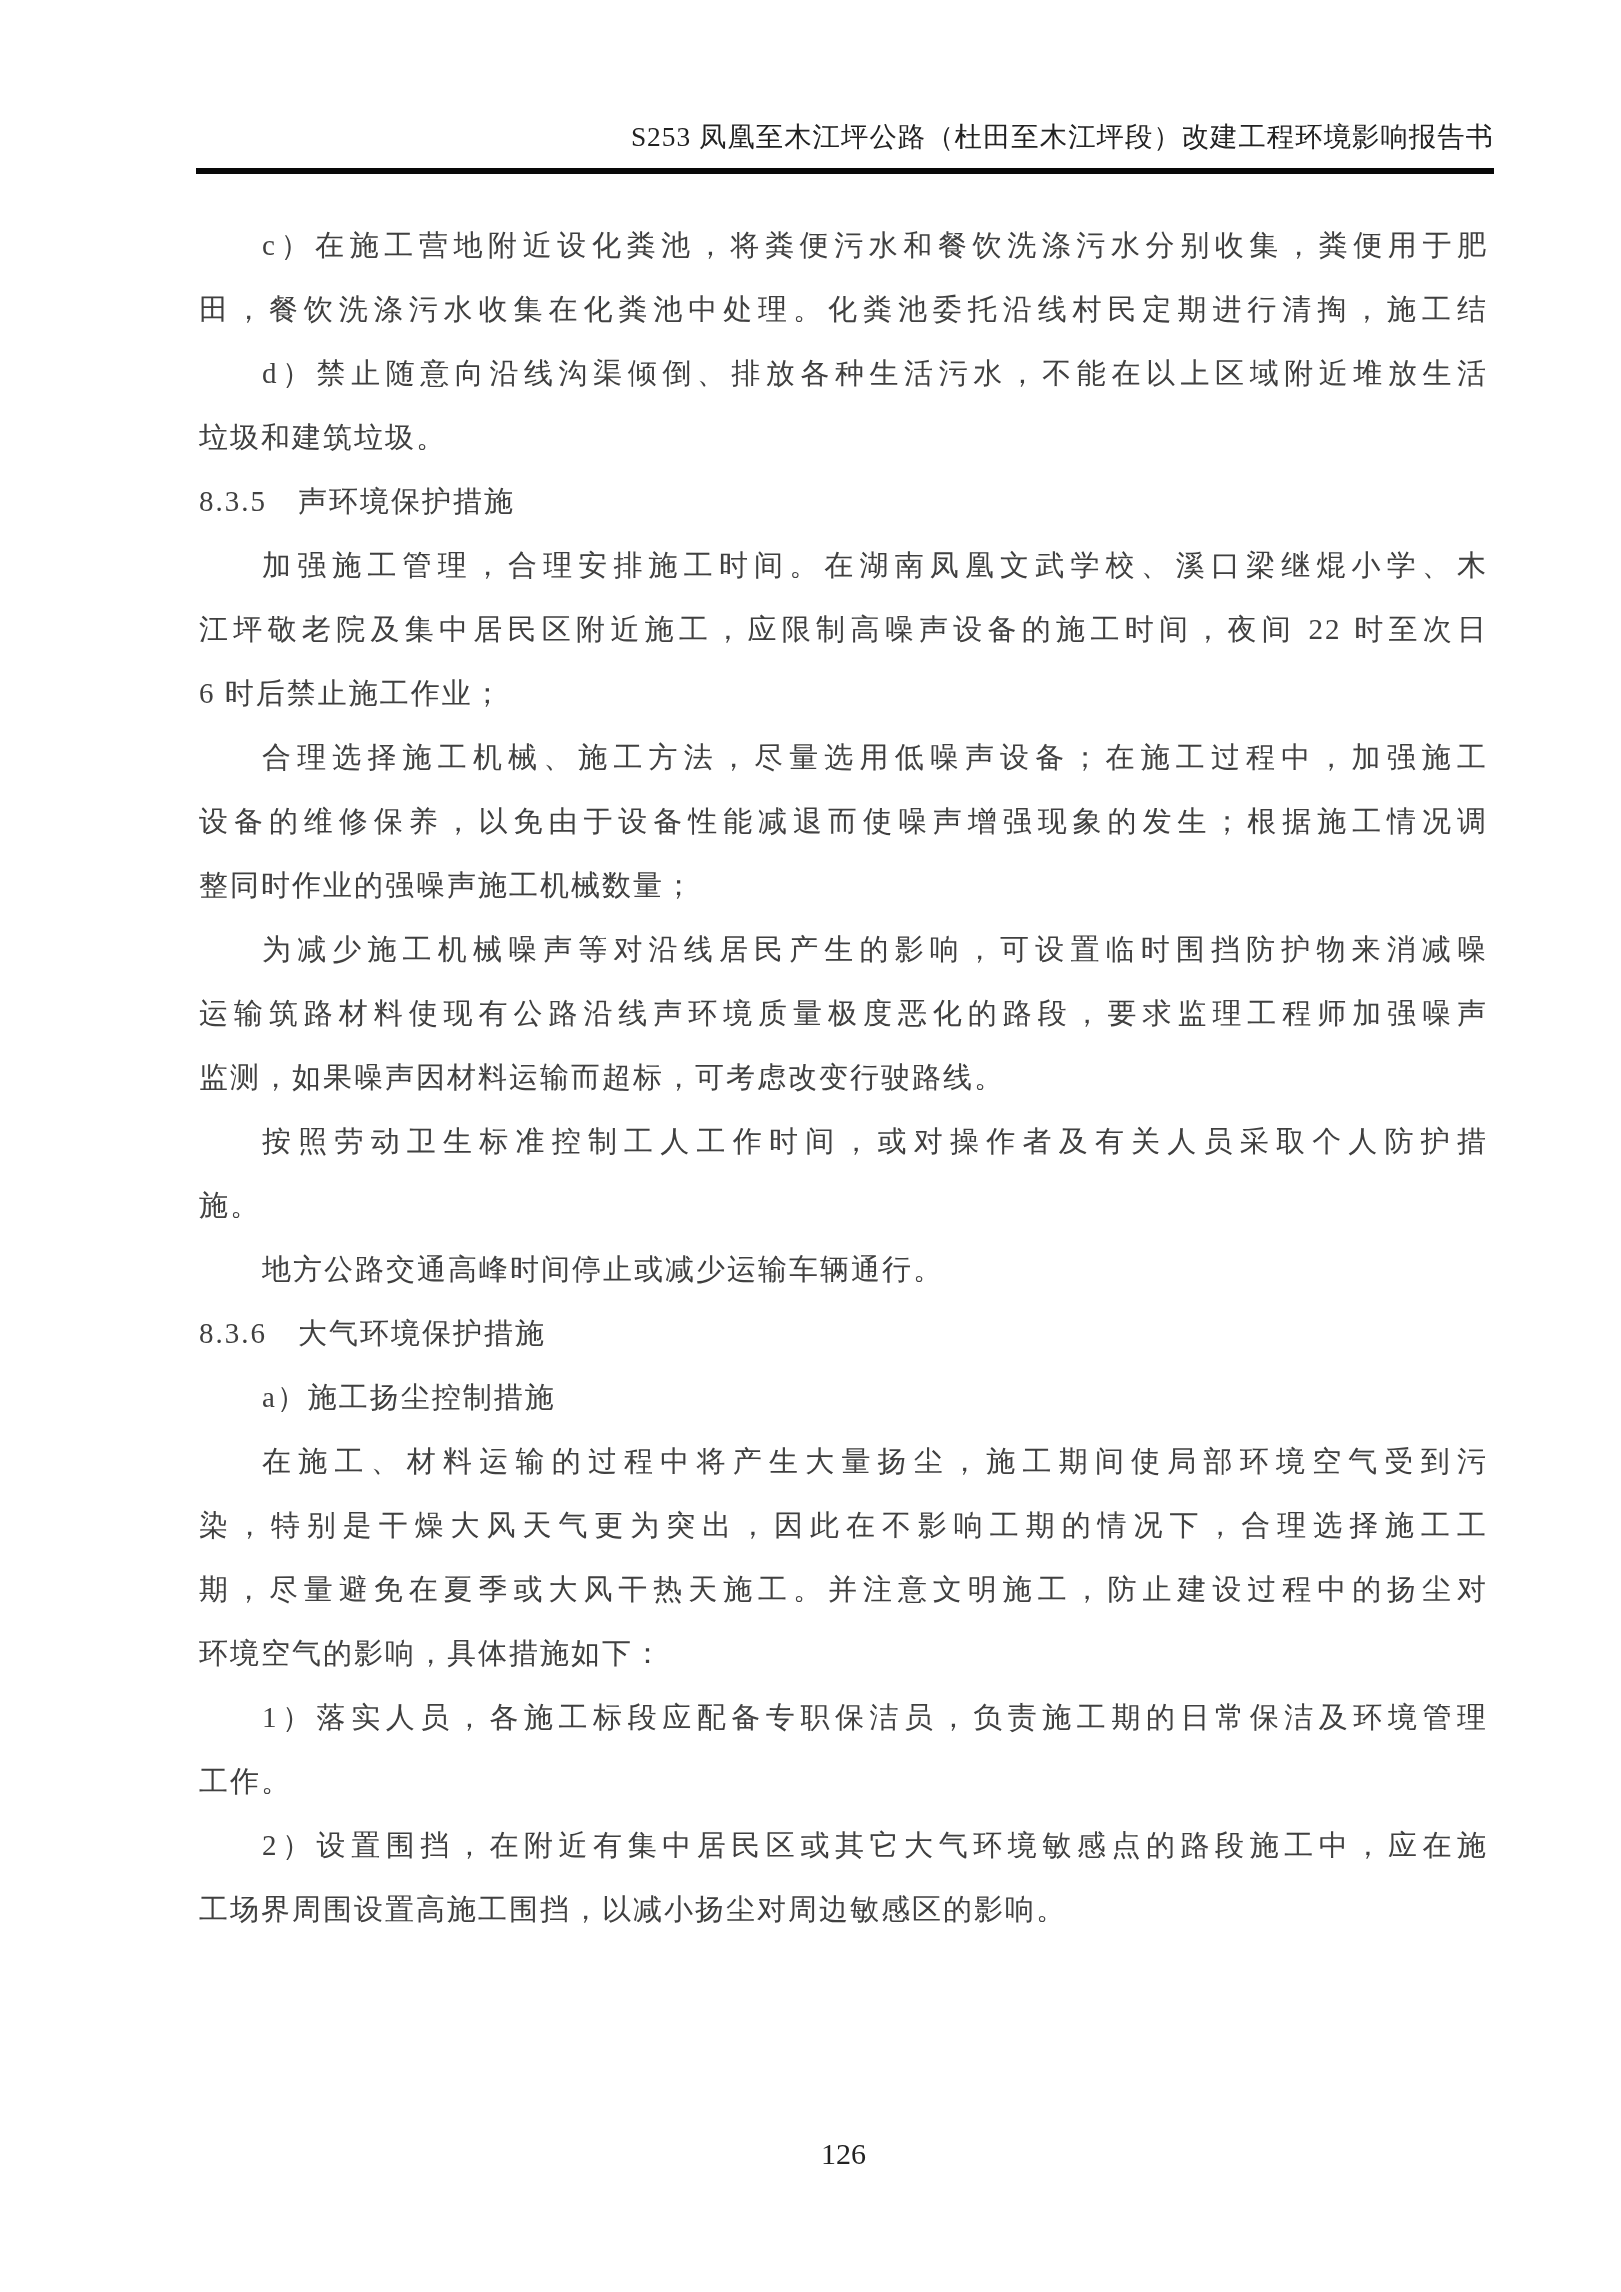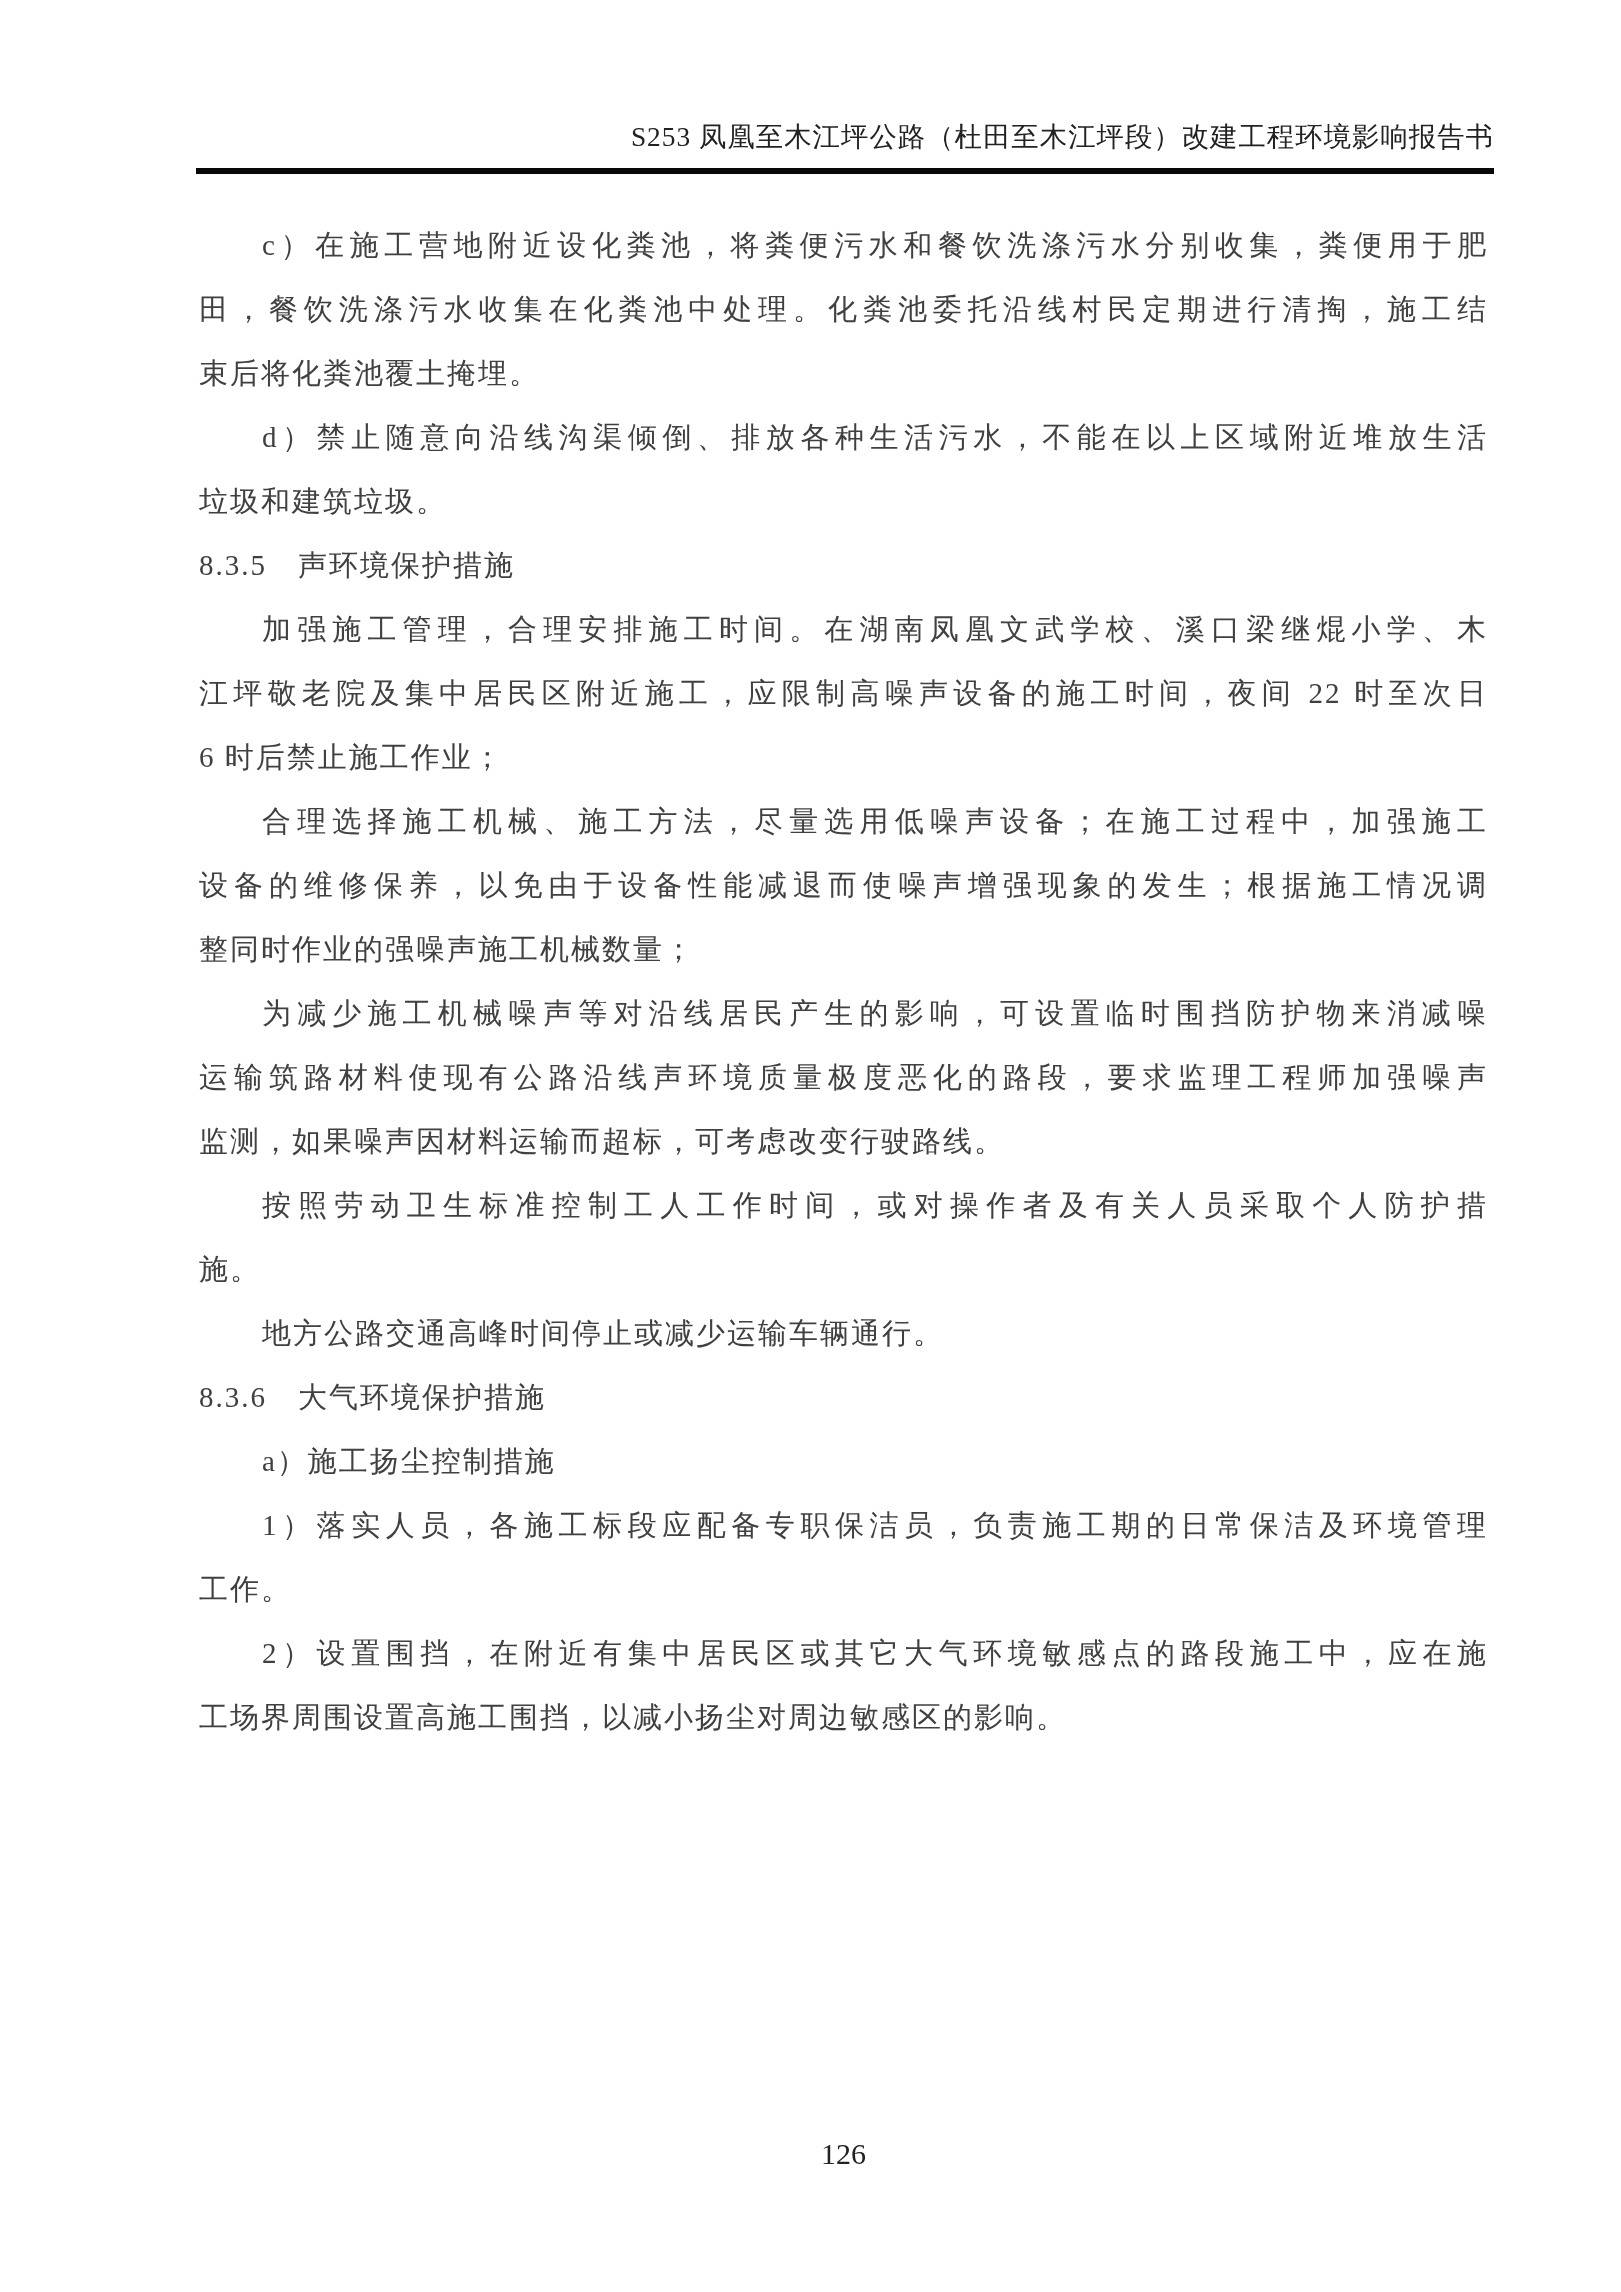--- a/index.html
+++ b/index.html
@@ -81,21 +81,20 @@
 
   <header>
     <div class="running-title">S253 凤凰至木江坪公路（杜田至木江坪段）改建工程环境影响报告书</div>
     <div class="header-rule"></div>
   </header>
 
   <main class="body-text" id="content">
       <div class="block paragraph">
         <div class="line indent">c）在施工营地附近设化粪池，将粪便污水和餐饮洗涤污水分别收集，粪便用于肥</div>
         <div class="line">田，餐饮洗涤污水收集在化粪池中处理。化粪池委托沿线村民定期进行清掏，施工结</div>
-        <div class="line last">束后将化粪池覆土掩埋。</div>
       </div>
       <div class="block paragraph">
         <div class="line indent">d）禁止随意向沿线沟渠倾倒、排放各种生活污水，不能在以上区域附近堆放生活</div>
         <div class="line last">垃圾和建筑垃圾。</div>
       </div>
       <div class="block heading">
         <div class="line last">8.3.5　声环境保护措施</div>
       </div>
       <div class="block paragraph">
         <div class="line indent">加强施工管理，合理安排施工时间。在湖南凤凰文武学校、溪口梁继焜小学、木</div>
@@ -119,20 +118,26 @@
       <div class="block paragraph">
         <div class="line last indent">地方公路交通高峰时间停止或减少运输车辆通行。</div>
       </div>
       <div class="block heading">
         <div class="line last">8.3.6　大气环境保护措施</div>
       </div>
       <div class="block paragraph">
         <div class="line last indent">a）施工扬尘控制措施</div>
       </div>
       <div class="block paragraph">
+        <div class="line indent">在施工、材料运输的过程中将产生大量扬尘，施工期间使局部环境空气受到污</div>
+        <div class="line">染，特别是干燥大风天气更为突出，因此在不影响工期的情况下，合理选择施工工</div>
+        <div class="line">期，尽量避免在夏季或大风干热天施工。并注意文明施工，防止建设过程中的扬尘对</div>
+        <div class="line last">环境空气的影响，具体措施如下：</div>
+      </div>
+      <div class="block paragraph">
         <div class="line indent">1）落实人员，各施工标段应配备专职保洁员，负责施工期的日常保洁及环境管理</div>
         <div class="line last">工作。</div>
       </div>
       <div class="block paragraph">
         <div class="line indent">2）设置围挡，在附近有集中居民区或其它大气环境敏感点的路段施工中，应在施</div>
         <div class="line last">工场界周围设置高施工围挡，以减小扬尘对周边敏感区的影响。</div>
       </div>
     </main>
 
   <footer class="page-footer">

